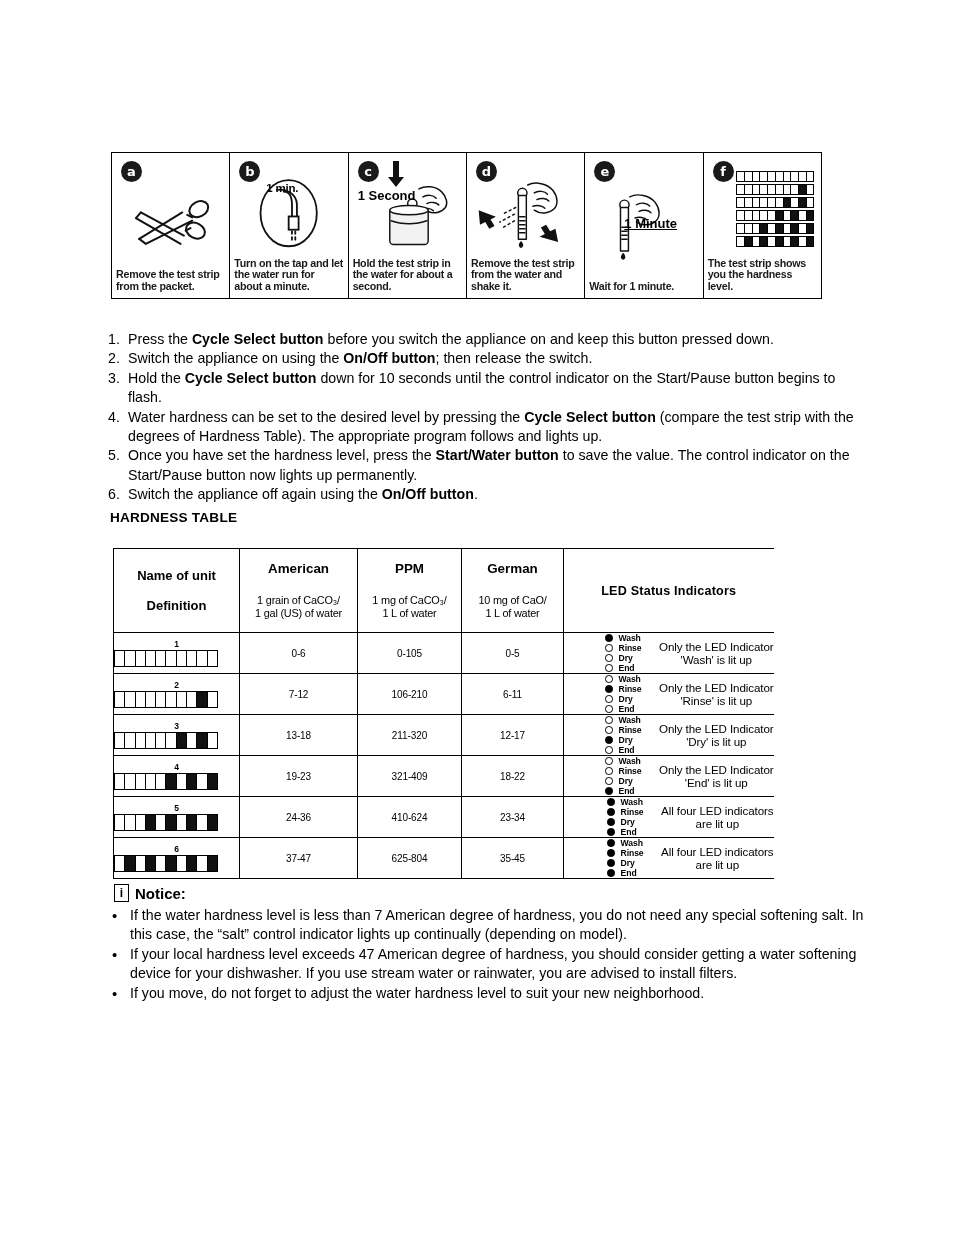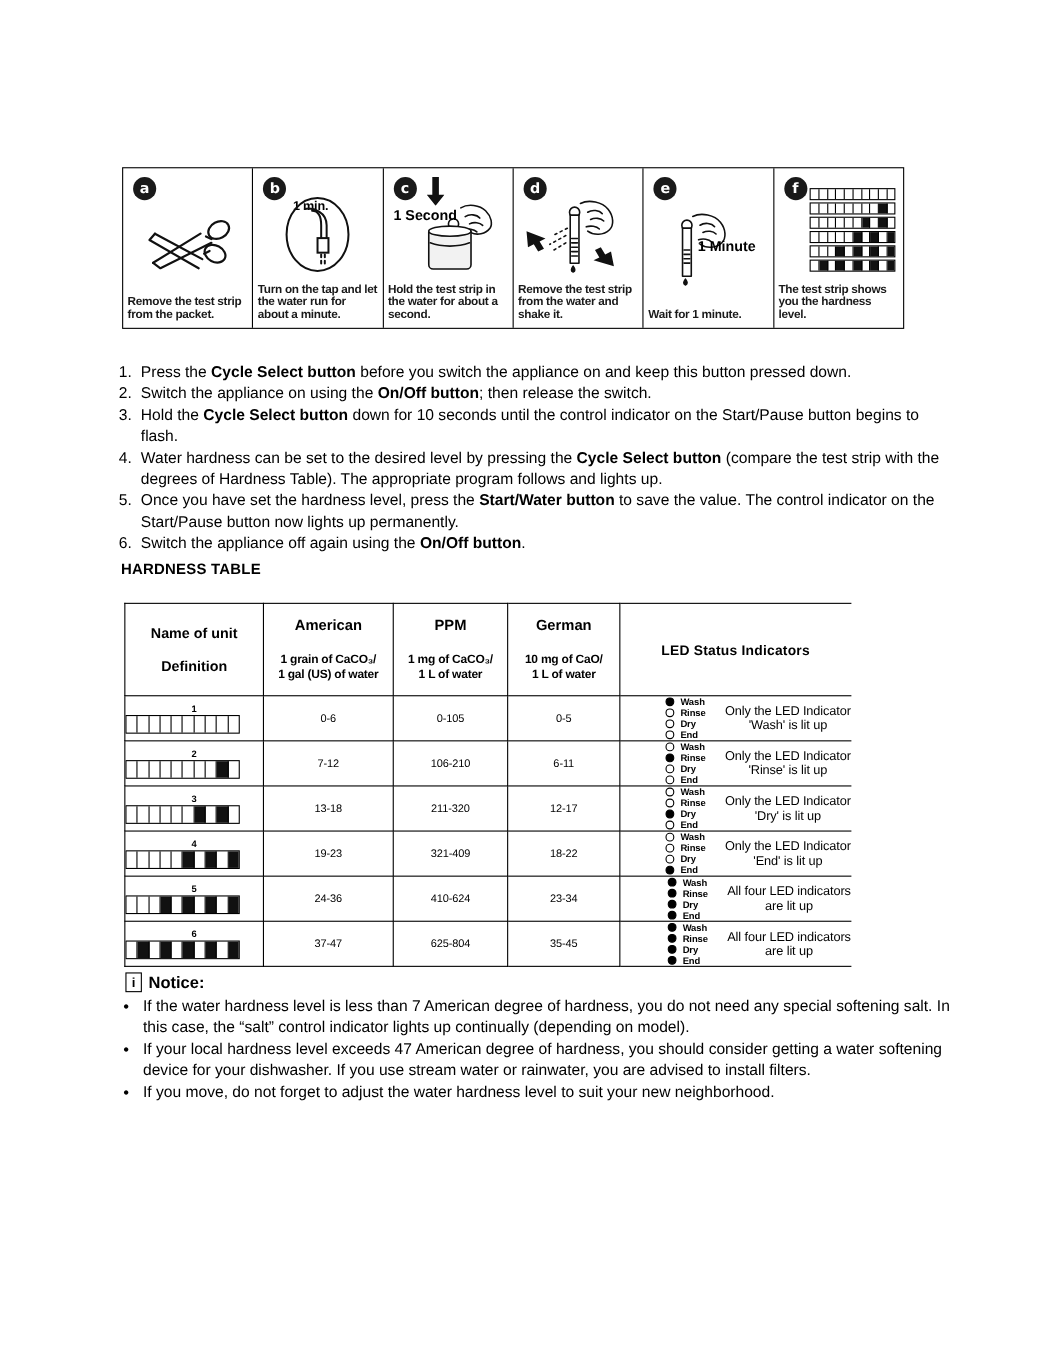--- a/index.html
+++ b/index.html
@@ -147,21 +147,21 @@
   }
   .hdr-mid .u-name {
     display: block;
     font-size: 13.4px;
     font-weight: bold;
     margin-bottom: 18px;
   }
   .hdr-mid .u-def {
     display: block;
     font-size: 10.9px;
-    font-weight: bold;
+    font-weight: normal;
     line-height: 12.6px;
     letter-spacing: -0.2px;
   }
   .hdr-led {
     border-right: none !important;
     font-size: 12.6px;
     font-weight: bold;
     letter-spacing: 0.2px;
     text-align: left;
     padding-left: 14px;
@@ -387,21 +387,21 @@
                 <path d="M64 22 c6 -4 16 -3 20 2"></path>
                 <path d="M68 32 c6 -3 14 -2 18 2"></path>
                 <path d="M62 42 c6 -2 14 -1 18 3"></path>
                 <circle cx="46" cy="22" r="7"></circle>
                 <rect x="40" y="26" width="12" height="66" fill="#fff"></rect>
                 <path d="M42 56 h8 M42 62 h8 M42 68 h8 M42 74 h8"></path>
                 <path d="M44 96 c3 4 3 7 0 8 c-3 -1 -3 -4 0 -8z" fill="#111"></path>
               </g>
             </svg>
           </div>
-          <div class="inline-label" style="left: 46px; top: 58px;">1 Minute</div>
+          <div class="inline-label" style="left: 36px; top: 58px; text-decoration: underline;">1 Minute</div>
         </div>
         <div class="panel-caption">Wait for 1 minute.</div>
       </div>
       <div class="panel">
         <div class="panel-top">
           <div class="badge">f</div>
           <div class="art" style="display: flex; flex-direction: column; justify-content: center; align-items: center; gap: 2px; padding-left: 26px; padding-top: 2px;">
             <div class="strip" style="width: 78px; height: 11px;">
               <i></i>
               <i></i>

